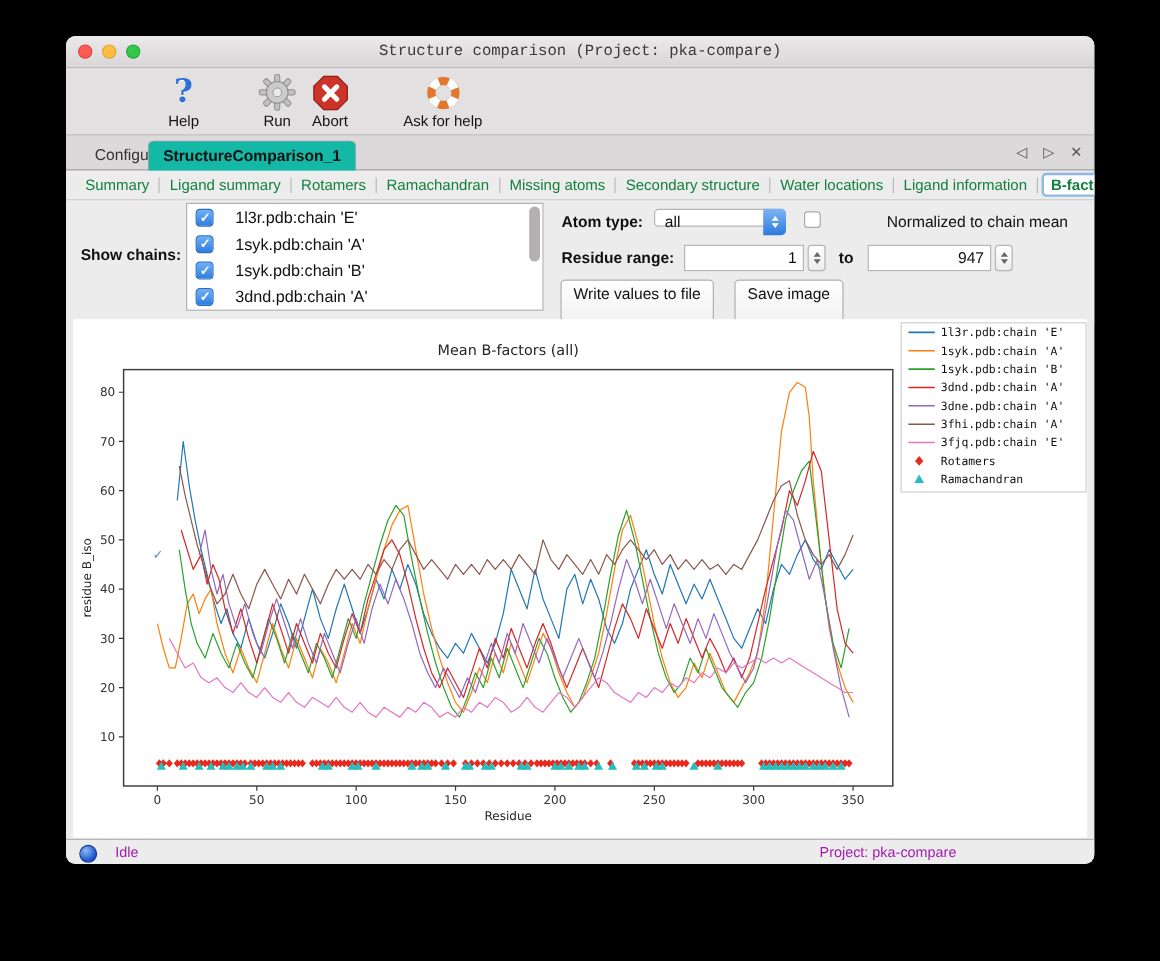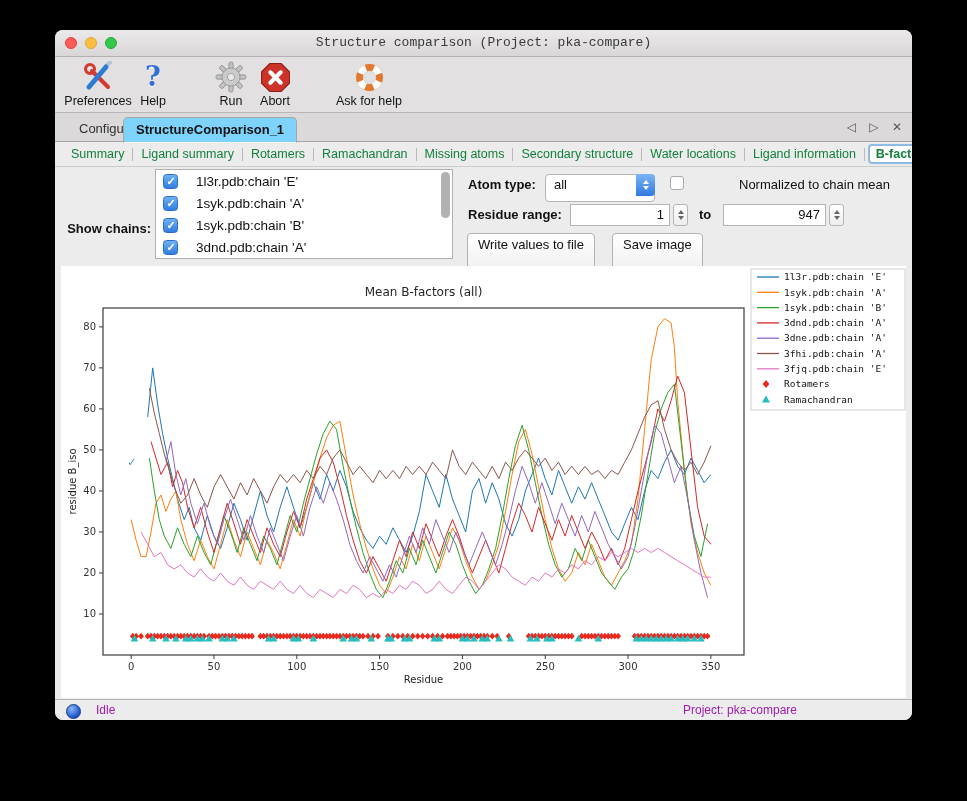--- a/index.html
+++ b/index.html
@@ -19,21 +19,21 @@
   
   .toolbar{position:relative;height:55px;background:#e2e0e1;border-bottom:1px solid #b7b5b6;}
   .tbitem{position:absolute;top:3px;display:flex;flex-direction:column;align-items:center;cursor:default;}
   .tbicon{height:34px;display:flex;align-items:center;justify-content:center;}
   .tblabel{font-size:12.5px;color:#141414;margin-top:0px;white-space:nowrap;}
   .qmark{font-size:27px;font-weight:bold;color:#2f6fd6;line-height:30px;
          text-shadow:0 1px 0 #fff;font-family:"DejaVu Serif",serif;}
   
   .tabrow{position:relative;height:28px;background:#dbd9da;border-bottom:1px solid #a6a4a5;}
   .tab{position:absolute;top:4px;height:24px;line-height:24px;font-size:13px;color:#333;padding:0 12px;}
-  .tab.active{background:#7dd3fc;border:1px solid #a6a4a5;border-bottom:1px solid #f4f4f4;
+  .tab.active{background:#14b8a6;border:1px solid #a6a4a5;border-bottom:1px solid #f4f4f4;
               border-radius:5px 5px 0 0;font-weight:bold;color:#111;}
   .tabnav{position:absolute;right:10px;top:0;height:28px;line-height:28px;font-size:12px;color:#555;}
   .tabnav span{margin-left:10px;}
   .subtabrow{display:flex;align-items:center;height:24px;background:#ececec;
              border-bottom:1px solid #cbcbcb;padding-left:8px;font-size:12.5px;color:#15803d;}
   .subtab{padding:0 8px;white-space:nowrap;}
   .subsep{width:1px;height:13px;background:#b9b9b9;}
   .subtab.sel{border:2px solid #8fb9e6;border-radius:4px;background:#fff;font-weight:bold;
               padding:1px 6px;margin:0 3px;}
   
@@ -41,21 +41,21 @@
   .ctl-label{position:absolute;font-weight:bold;white-space:nowrap;}
   .chainlist{position:absolute;left:100px;top:2px;width:298px;height:90px;background:#fff;
              border:1px solid #b2b2b2;box-sizing:border-box;overflow:hidden;}
   .chainrow{display:flex;align-items:center;height:22px;padding-left:7px;}
   .cb{width:15px;height:15px;border-radius:3.5px;box-sizing:border-box;border:1px solid #9f9f9f;
       background:#fff;position:relative;flex:0 0 auto;}
   .cb.on{background:linear-gradient(#6db1f5,#2f7de0);border:1px solid #2c6dc4;}
   .cb.on::after{content:"✓";position:absolute;left:2.5px;top:0.5px;color:#fff;font-size:11px;font-weight:bold;}
   .chainlabel{margin-left:18px;font-size:13.5px;color:#111;}
   .scrollthumb{position:absolute;right:3px;top:3px;width:9px;height:46px;border-radius:5px;background:#b2b0b1;}
-  .dd{position:absolute;height:28px;background:#fff;border:1px solid #b5b5b5;border-radius:4px;
+  .dd{position:absolute;height:15px;background:#fff;border:1px solid #b5b5b5;border-radius:4px;
       box-sizing:border-box;line-height:20px;padding-left:8px;font-size:13px;}
   .ddcap{position:absolute;right:-1px;top:-1px;width:19px;height:22px;border-radius:0 4px 4px 0;
          background:linear-gradient(#7db5f5,#2f79dd);display:flex;flex-direction:column;
          align-items:center;justify-content:center;gap:2px;}
   .arr-up{width:0;height:0;border-left:3.5px solid transparent;border-right:3.5px solid transparent;
           border-bottom:4.5px solid #fff;}
   .arr-dn{width:0;height:0;border-left:3.5px solid transparent;border-right:3.5px solid transparent;
           border-top:4.5px solid #fff;}
   .numfield{position:absolute;height:22px;background:#fff;border:1px solid #b5b5b5;box-sizing:border-box;
             line-height:20px;text-align:right;padding-right:5px;font-size:13px;}
@@ -87,31 +87,20 @@
   <div class="titlebar">
     <div class="traffic">
       <span class="tl red"></span>
       <span class="tl yellow"></span>
       <span class="tl green"></span>
     </div>
     <div class="wtitle">Structure comparison (Project: pka-compare)</div>
   </div>
 
   <div class="toolbar">
-    <div class="tbitem" style="left:8px;width:70px;">
-      <span class="tbicon">
-        <svg width="34" height="32" viewBox="0 0 34 32">
-          <circle cx="9" cy="8" r="4.5" fill="none" stroke="#d23b2f" stroke-width="3"></circle>
-          <line x1="11" y1="10" x2="27" y2="26" stroke="#d23b2f" stroke-width="4" stroke-linecap="round"></line>
-          <line x1="25" y1="5" x2="29" y2="1.5" stroke="#b9c4cf" stroke-width="4" stroke-linecap="round"></line>
-          <line x1="8" y1="26" x2="25" y2="6" stroke="#2e7bd6" stroke-width="5" stroke-linecap="round"></line>
-        </svg>
-      </span>
-      <span class="tblabel">Preferences</span>
-    </div>
     <div class="tbitem" style="left:80px;width:36px;">
       <span class="tbicon">
         <span class="qmark">?</span>
       </span>
       <span class="tblabel">Help</span>
     </div>
     <div class="tbitem" style="left:154px;width:44px;">
       <span class="tbicon">
         <svg width="32" height="32" viewBox="0 0 30 30">
           <g fill="#c2c2c2" stroke="#909090" stroke-width="0.8">
@@ -180,21 +169,21 @@
         <span class="subtab">Water locations</span>
         <span class="subsep"></span>
         <span class="subtab">Ligand information</span>
         <span class="subsep"></span>
         <span class="subtab sel">B-factors</span>
       </span>
 
   </div>
 
   <div class="controls">
-    <span class="ctl-label" style="left:8px;top:54px;width:88px;text-align:right;">Show chains:</span>
+    <span class="ctl-label" style="left:8px;top:38px;width:88px;text-align:right;">Show chains:</span>
 
     <div class="chainlist" id="chain-list">
         <div class="chainrow">
           <span class="cb on"></span>
           <span class="chainlabel">1l3r.pdb:chain 'E'</span>
         </div>
         <div class="chainrow">
           <span class="cb on"></span>
           <span class="chainlabel">1syk.pdb:chain 'A'</span>
         </div>

